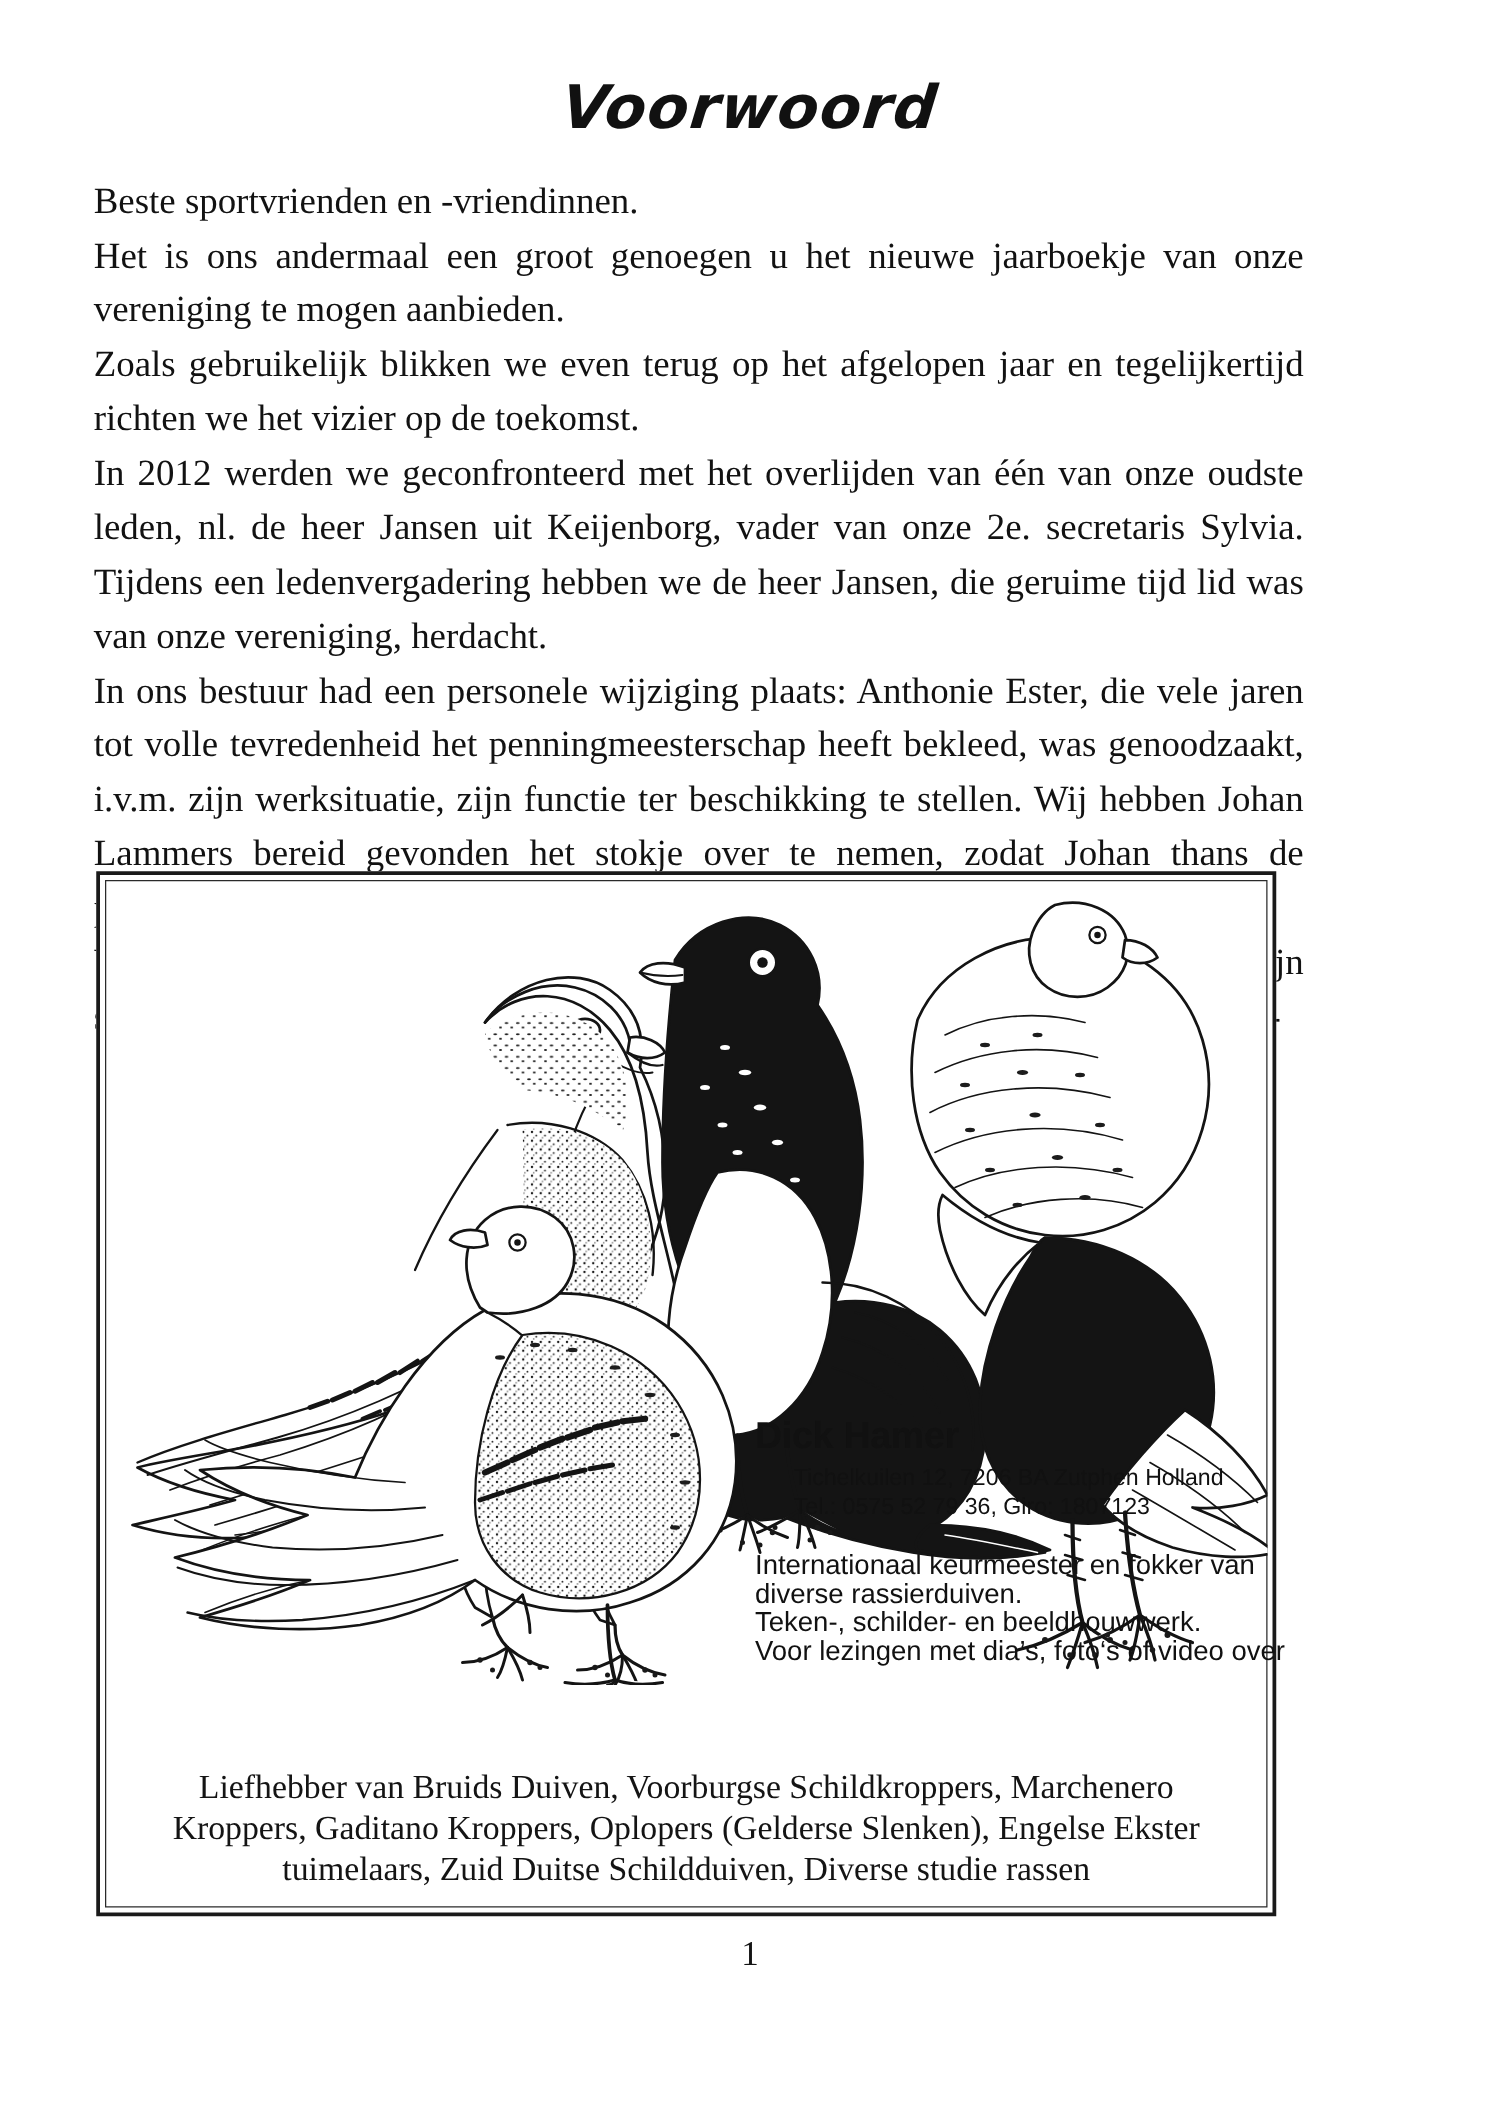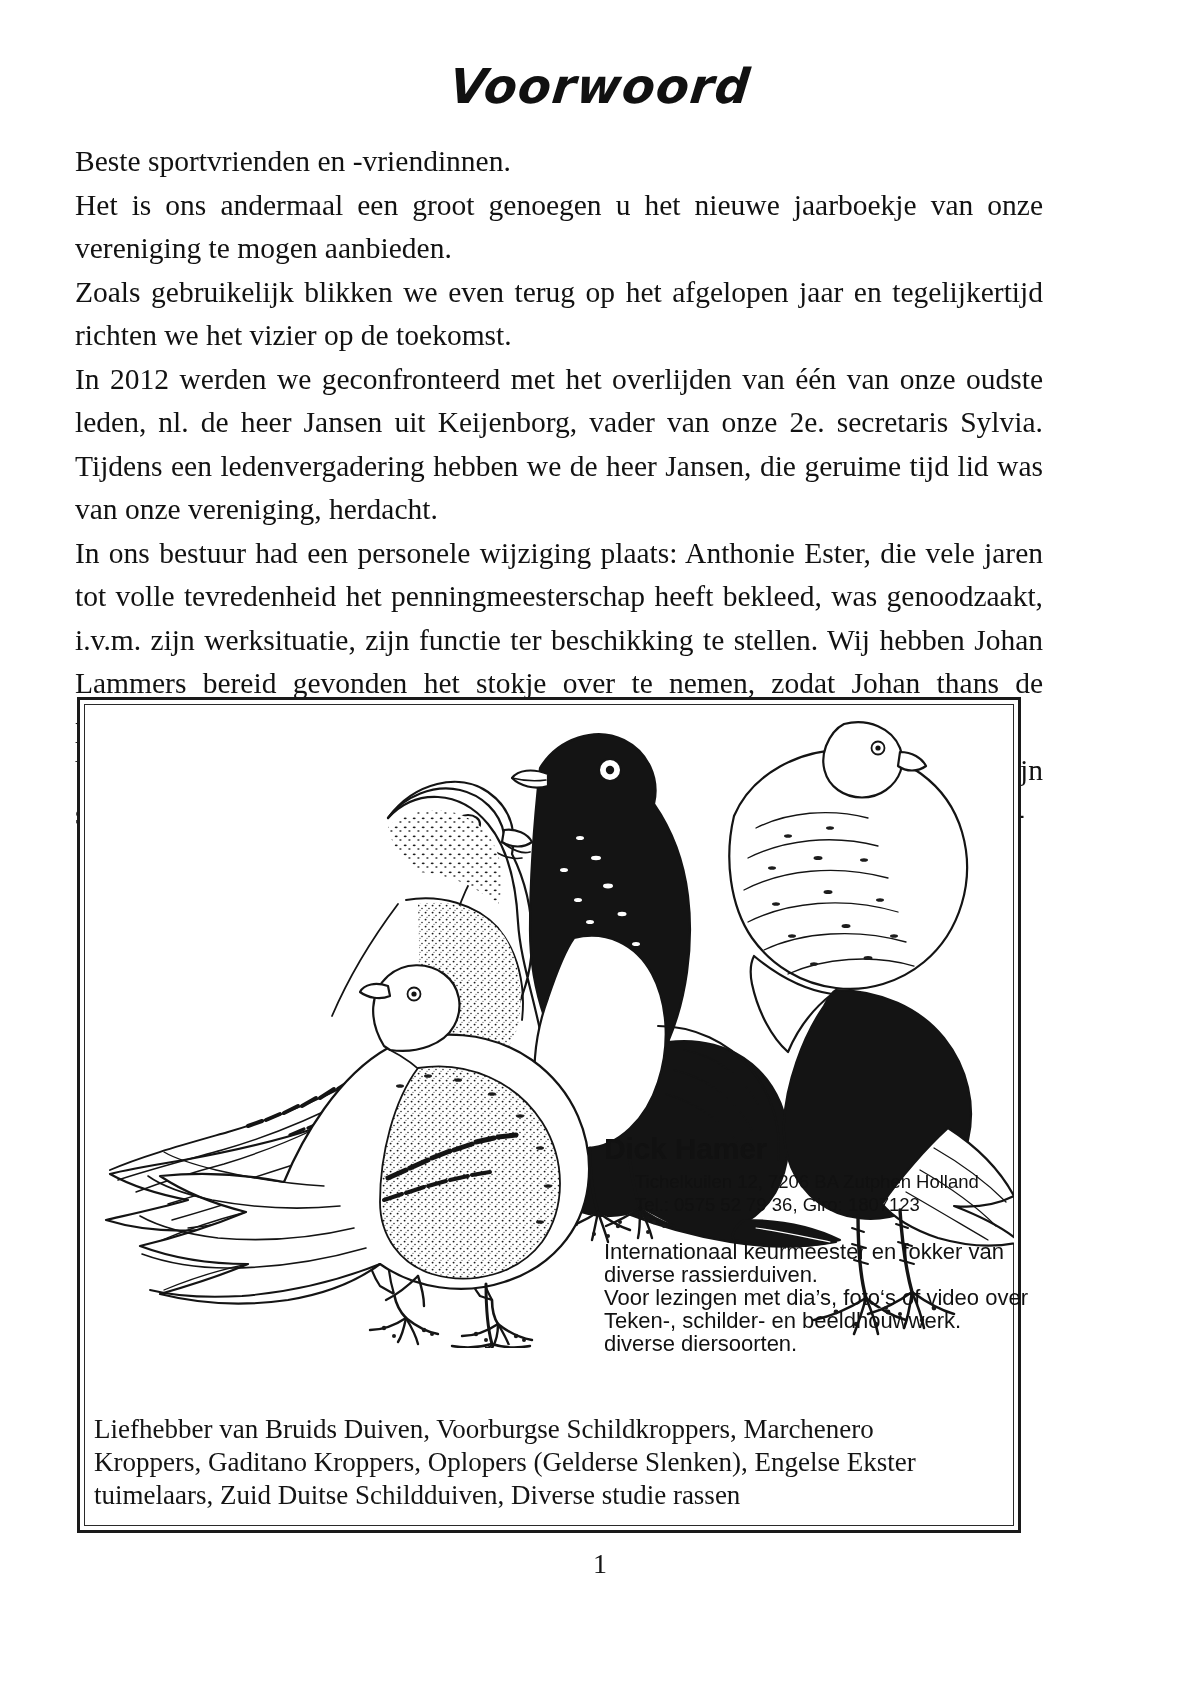--- a/index.html
+++ b/index.html
@@ -119,20 +119,21 @@
     margin-top: 24px;
   }
   .contact .services div { white-space: nowrap; }
 
   
   .ad-caption {
     position: absolute;
     left: 14px;
     right: 14px;
     bottom: 18px;
+    text-align: center;
     font-family: "Liberation Serif", "DejaVu Serif", serif;
     font-size: 27px;
     line-height: 33px;
     color: #141414;
   }
   .ad-caption div { white-space: nowrap; }
 
   
   .page-number {
     position: absolute;
@@ -548,23 +549,22 @@
 
     <div class="contact">
       <div class="name">Dick Hamer</div>
       <div class="addr">
         <div>Tichelkuilen 12, 7206 BA  Zutphen Holland</div>
         <div>Tel.: 0575 52 79 36, Giro: 1807123</div>
       </div>
       <div class="services">
         <div>Internationaal keurmeester en fokker van</div>
         <div>diverse rassierduiven.</div>
+        <div>Teken-, schilder- en beeldhouwwerk.</div>
         <div>Voor lezingen met dia’s, foto‘s of video over</div>
-        <div>Teken-, schilder- en beeldhouwwerk.</div>
-        <div>diverse diersoorten.</div>
       </div>
     </div>
 
     <div class="ad-caption">
       <div>Liefhebber van Bruids Duiven, Voorburgse Schildkroppers, Marchenero</div>
       <div>Kroppers, Gaditano Kroppers, Oplopers (Gelderse Slenken), Engelse Ekster</div>
       <div>tuimelaars, Zuid Duitse Schildduiven, Diverse studie rassen</div>
     </div>
   </div>
 

